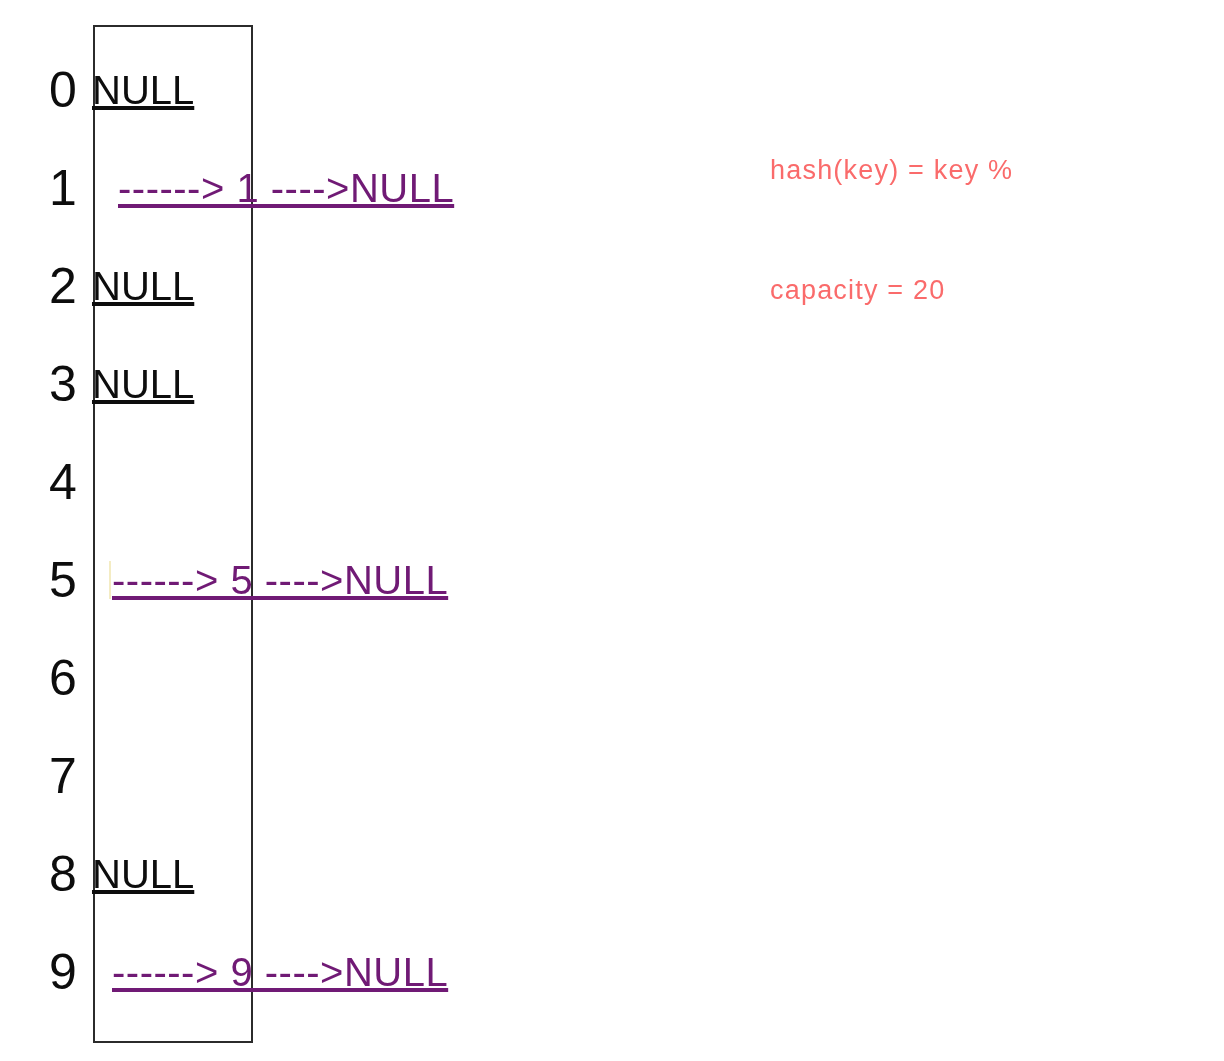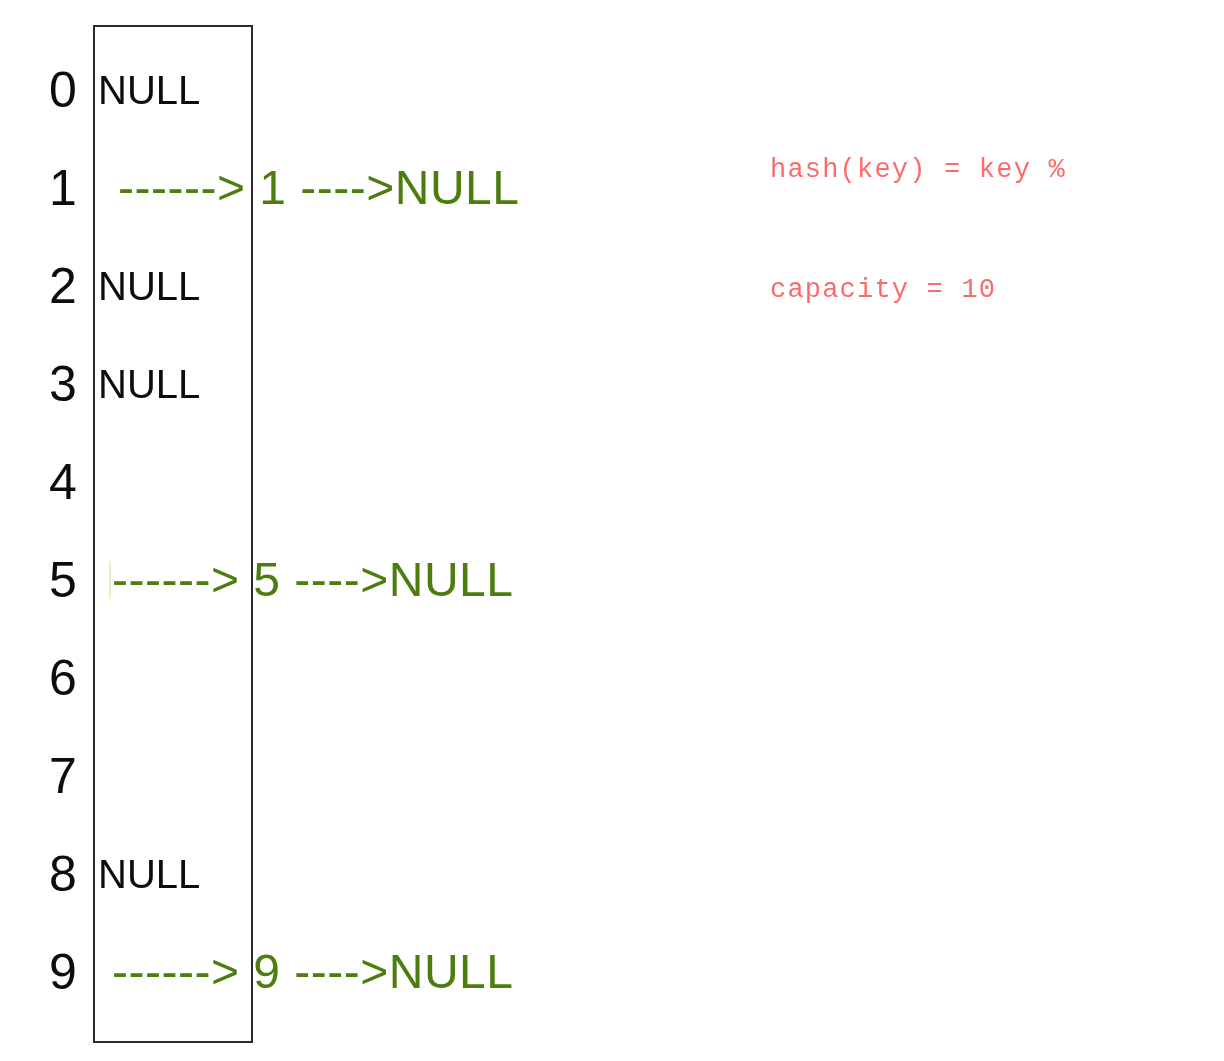--- a/index.html
+++ b/index.html
@@ -55,57 +55,59 @@
     font-size: 50px;
     line-height: 1;
     color: #0d0d0d;
     font-family: "Liberation Sans", sans-serif;
     font-weight: 400;
   }
 
   
   .slot-null {
     position: absolute;
-    left: 98px;
+    left: 92px;
     font-size: 40px;
     line-height: 1;
     color: #0d0d0d;
     letter-spacing: 0px;
     white-space: nowrap;
+    text-decoration: underline;
   }
 
   
   .slot-chain {
     position: absolute;
     left: 112px;
-    font-size: 48px;
+    font-size: 40px;
     line-height: 1;
-    color: #4d7c0f;
+    color: #701a75;
     white-space: pre;
     letter-spacing: 0.5px;
+    text-decoration: underline;
   }
 
   
   #caret-artifact {
     position: absolute;
     left: 109px;
     width: 2px;
     height: 38px;
     background: #f2e9b8;
     opacity: 0.85;
   }
 
   
   #formula-annotation {
     position: absolute;
     left: 770px;
     top: 70px;
     width: 420px;
     color: #fa6b6b;
-    font-family: Liberation Mono, monospace;
+    font-family: Liberation Sans, sans-serif;
     font-size: 27px;
     line-height: 40px;
     letter-spacing: 1.2px;
     white-space: pre;
   }
   .formula-line {
     display: block;
   }
 </style>
 </head>
@@ -160,14 +162,14 @@
 
   <div class="table-row" style="top:923px;">
     <span class="row-index">9</span>
     <span class="slot-chain">------&gt; 9 ----&gt;NULL</span>
   </div>
 
 </div>
 
 <div id="formula-annotation">
   <span class="formula-line">hash(key) = key %</span>
-  <span class="formula-line">capacity = 10</span>
+  <span class="formula-line">capacity = 20</span>
 </div>
 
 </body></html>

